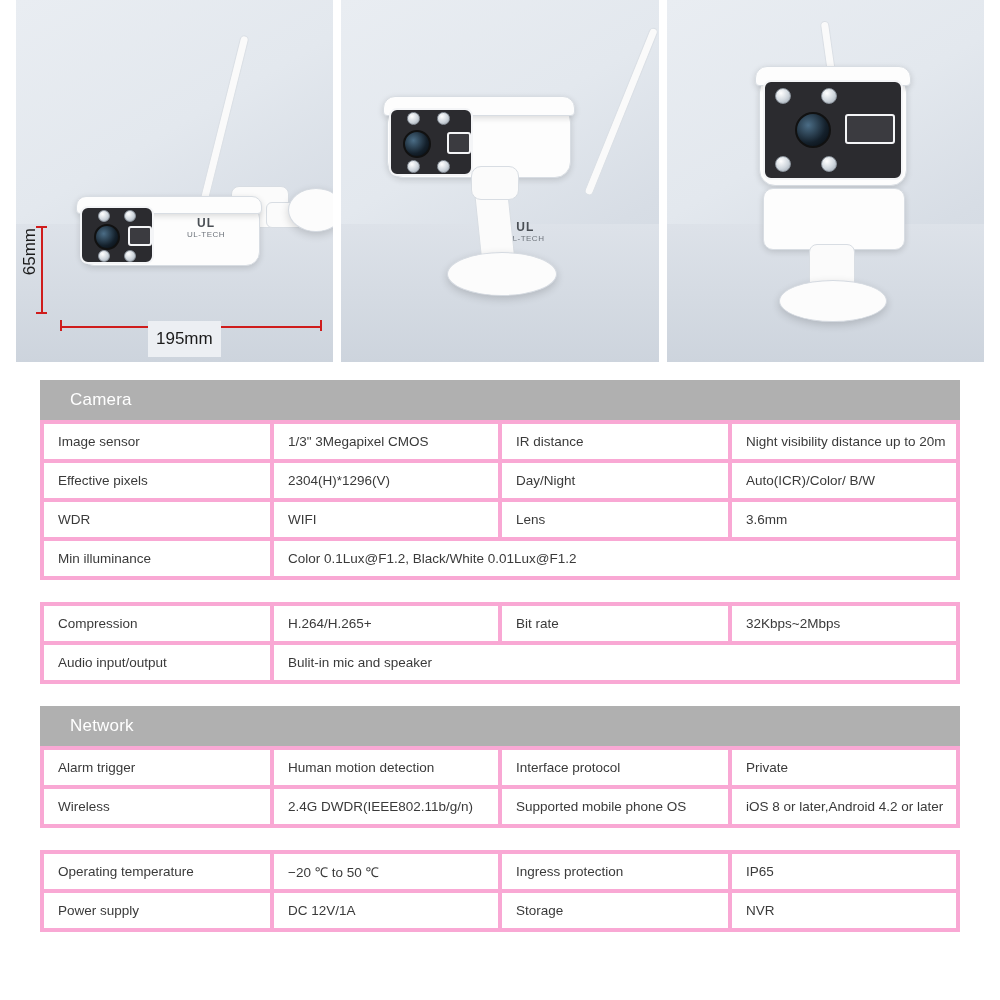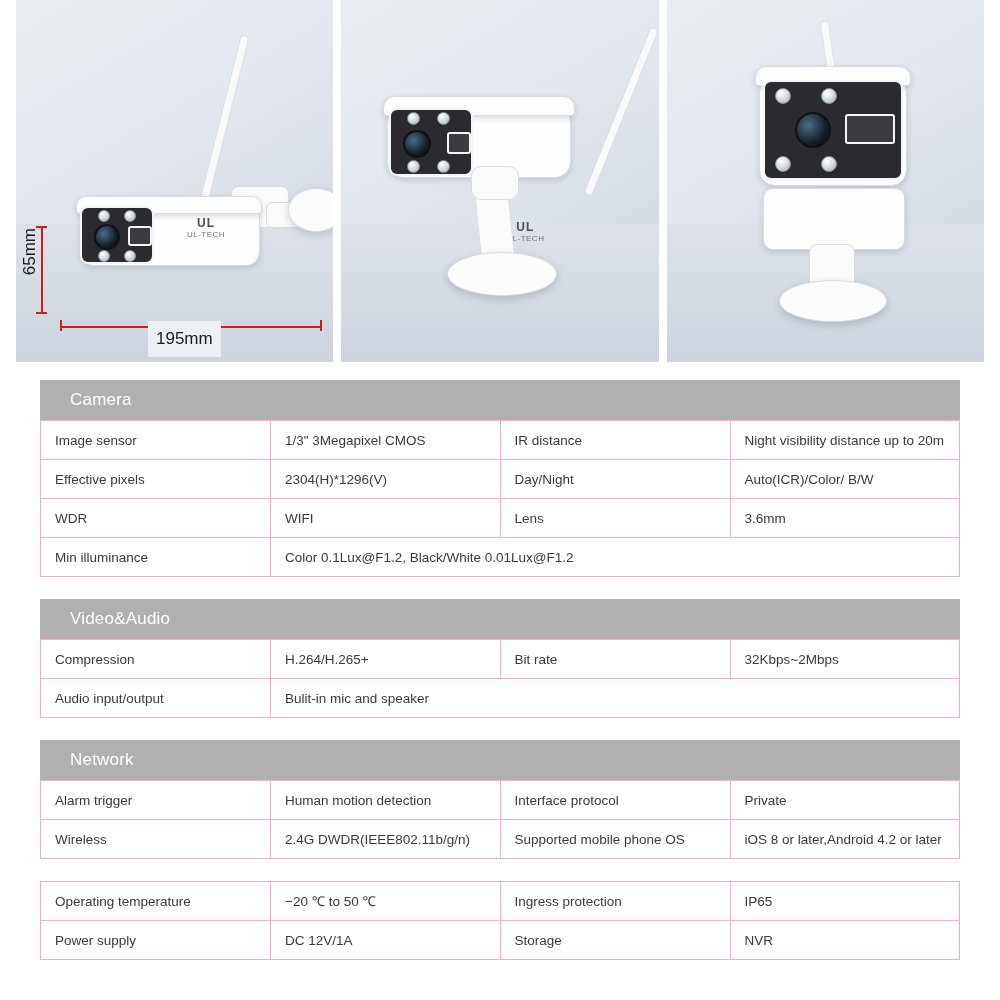--- a/index.html
+++ b/index.html
@@ -119,21 +119,21 @@
     font-size: 17px;
     padding: 10px 30px;
     letter-spacing: .2px;
   }
   table.spec {
     width: 100%;
     border-collapse: collapse;
     table-layout: fixed;
   }
   table.spec td {
-    border: 1px solid #f9a8d4;
+    border: 4px solid #f9a8d4;
     height: 39px;
     font-size: 13.5px;
     color: #3a3a3a;
     padding: 4px 14px;
     vertical-align: middle;
     overflow: hidden;
     white-space: nowrap;
   }
   td.key {
     color: #29b6d8;
@@ -260,21 +260,20 @@
         </tr>
         <tr>
           <td class="key">Min illuminance</td>
           <td class="val wide" colspan="3">Color 0.1Lux@F1.2, Black/White 0.01Lux@F1.2</td>
         </tr>
       </tbody>
         </table>
     </div>
 
     <div class="spec-block">
-      <div class="spec-head">Video&amp;Audio</div>
       <table class="spec">
         <tbody>
             <tr>
           <td class="key">Compression</td>
           <td class="val">H.264/H.265+</td>
           <td class="key">Bit rate</td>
           <td class="val">32Kbps~2Mbps</td>
         </tr>
         <tr>
           <td class="key">Audio input/output</td>

